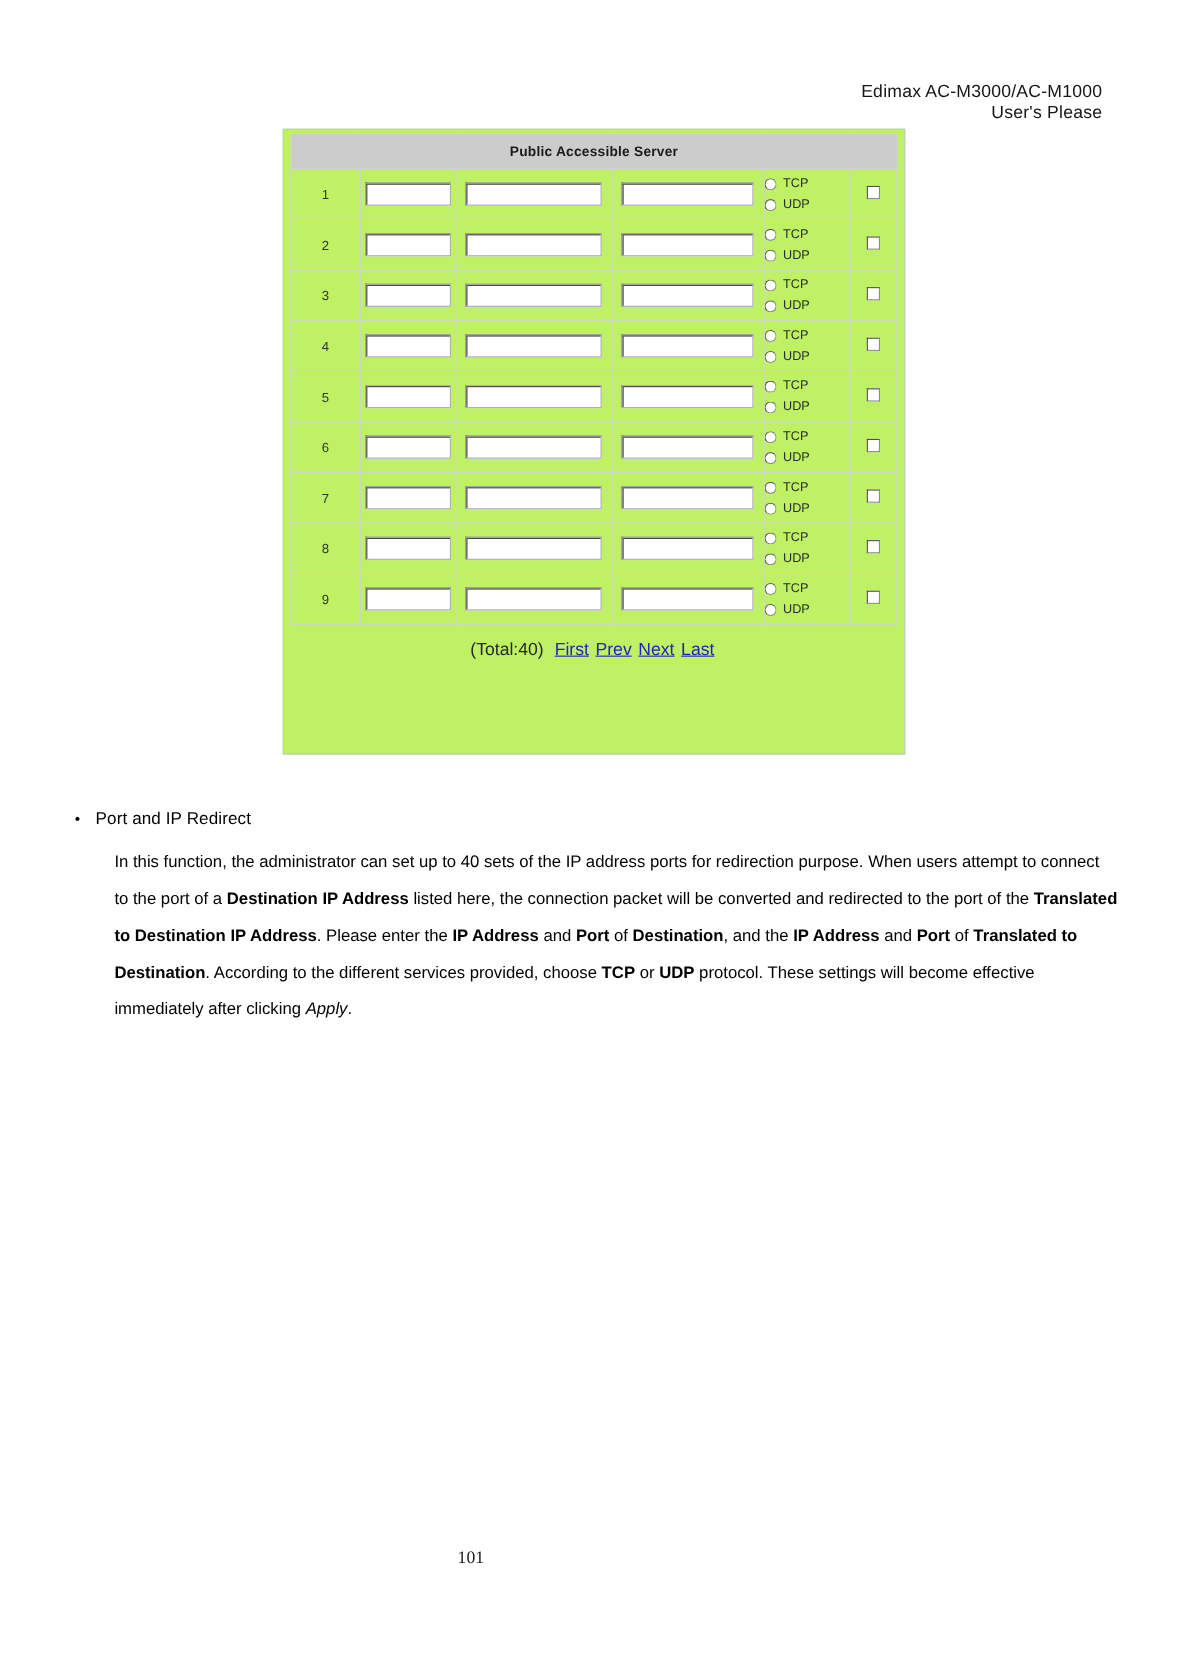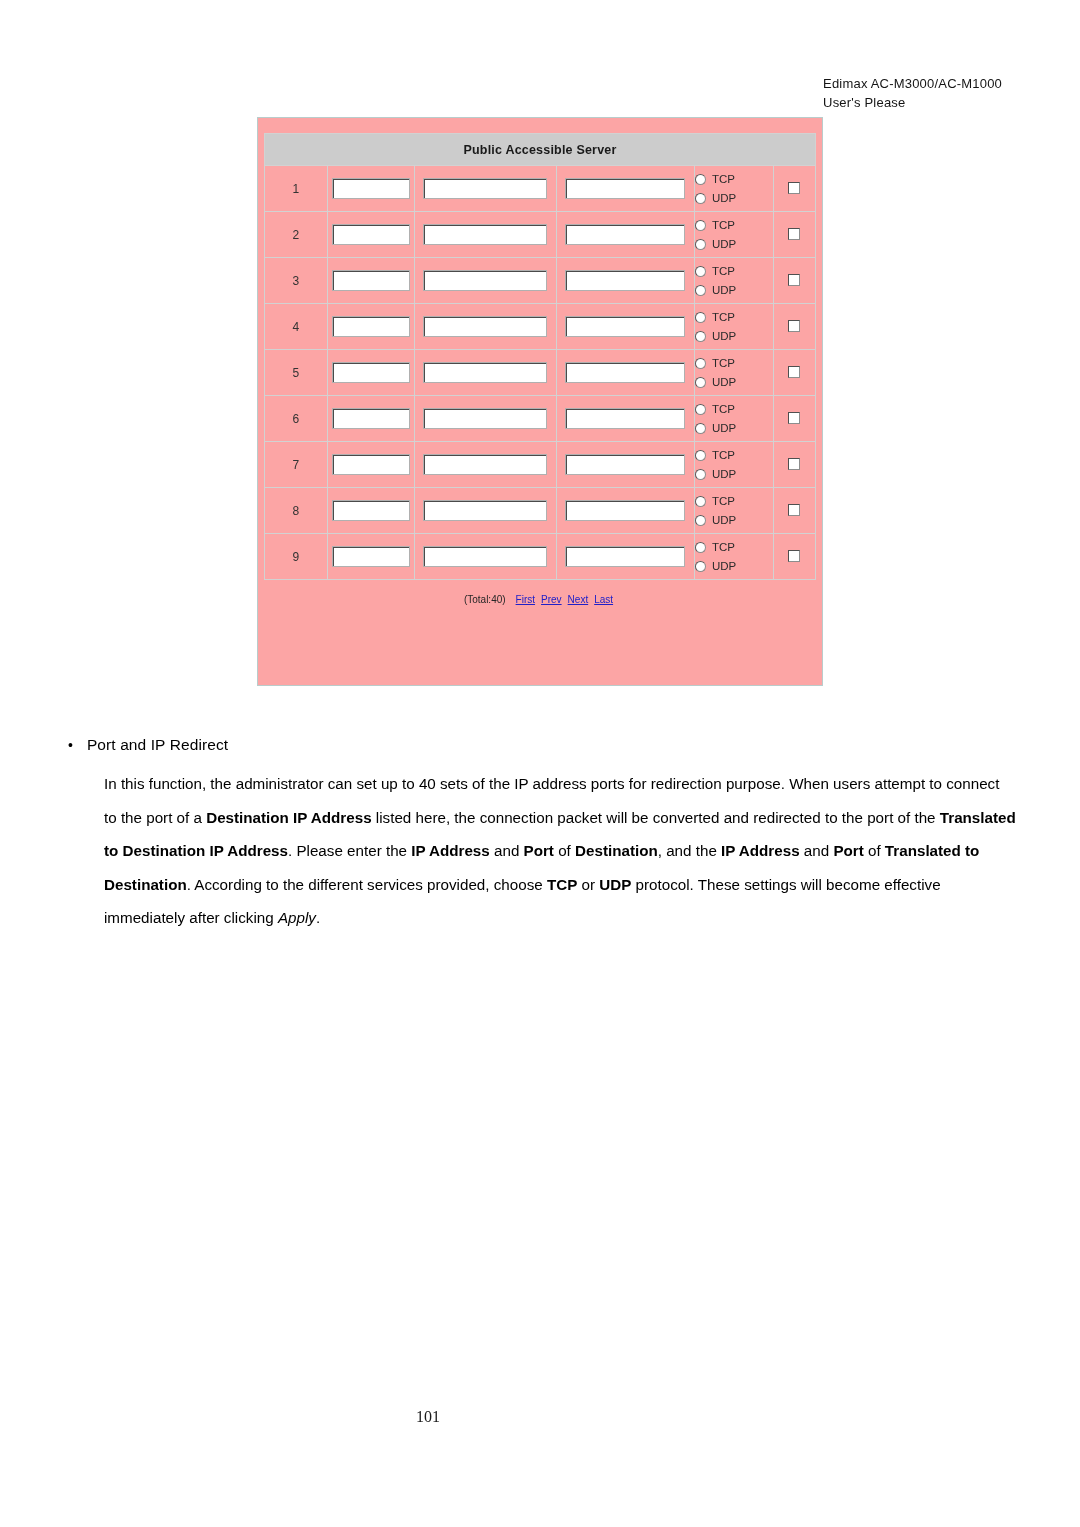--- a/index.html
+++ b/index.html
@@ -12,36 +12,37 @@
     color: #000000;
     position: relative;
     overflow: hidden;
   }
 
   
   .page-header {
     position: absolute;
     top: 74px;
     right: 78px;
-    font-size: 13px;
+    text-align: right;
+    font-size: 16px;
     line-height: 19px;
     letter-spacing: 0.2px;
     color: #151515;
   }
 
   
   .shot {
     position: absolute;
     left: 257px;
     top: 117px;
     width: 566px;
     height: 569px;
-    background: #fca5a5;
+    background: #bef264;
     border: 1px solid #b9cccb;
-    padding: 15px 6px 0 6px;
+    padding: 3px 6px 0 6px;
   }
 
   table.pas {
     border-collapse: collapse;
     width: 100%;
     table-layout: fixed;
     font-size: 11.5px;
   }
   table.pas td, table.pas th {
     border: 1px solid #d2d2d2;
@@ -124,21 +125,21 @@
     background: #ffffff;
     border: 1px solid #8d8d8d;
     border-top-color: #4f4f4f;
     border-left-color: #4f4f4f;
   }
 
   
   .pager {
     text-align: center;
     padding: 14px 0 0 0;
-    font-size: 10px;
+    font-size: 16px;
     color: #262626;
   }
   .pager .total { margin-right: 7px; }
   .pager a {
     color: #2020c8;
     text-decoration: underline;
     margin: 0 3px;
   }
 
   

